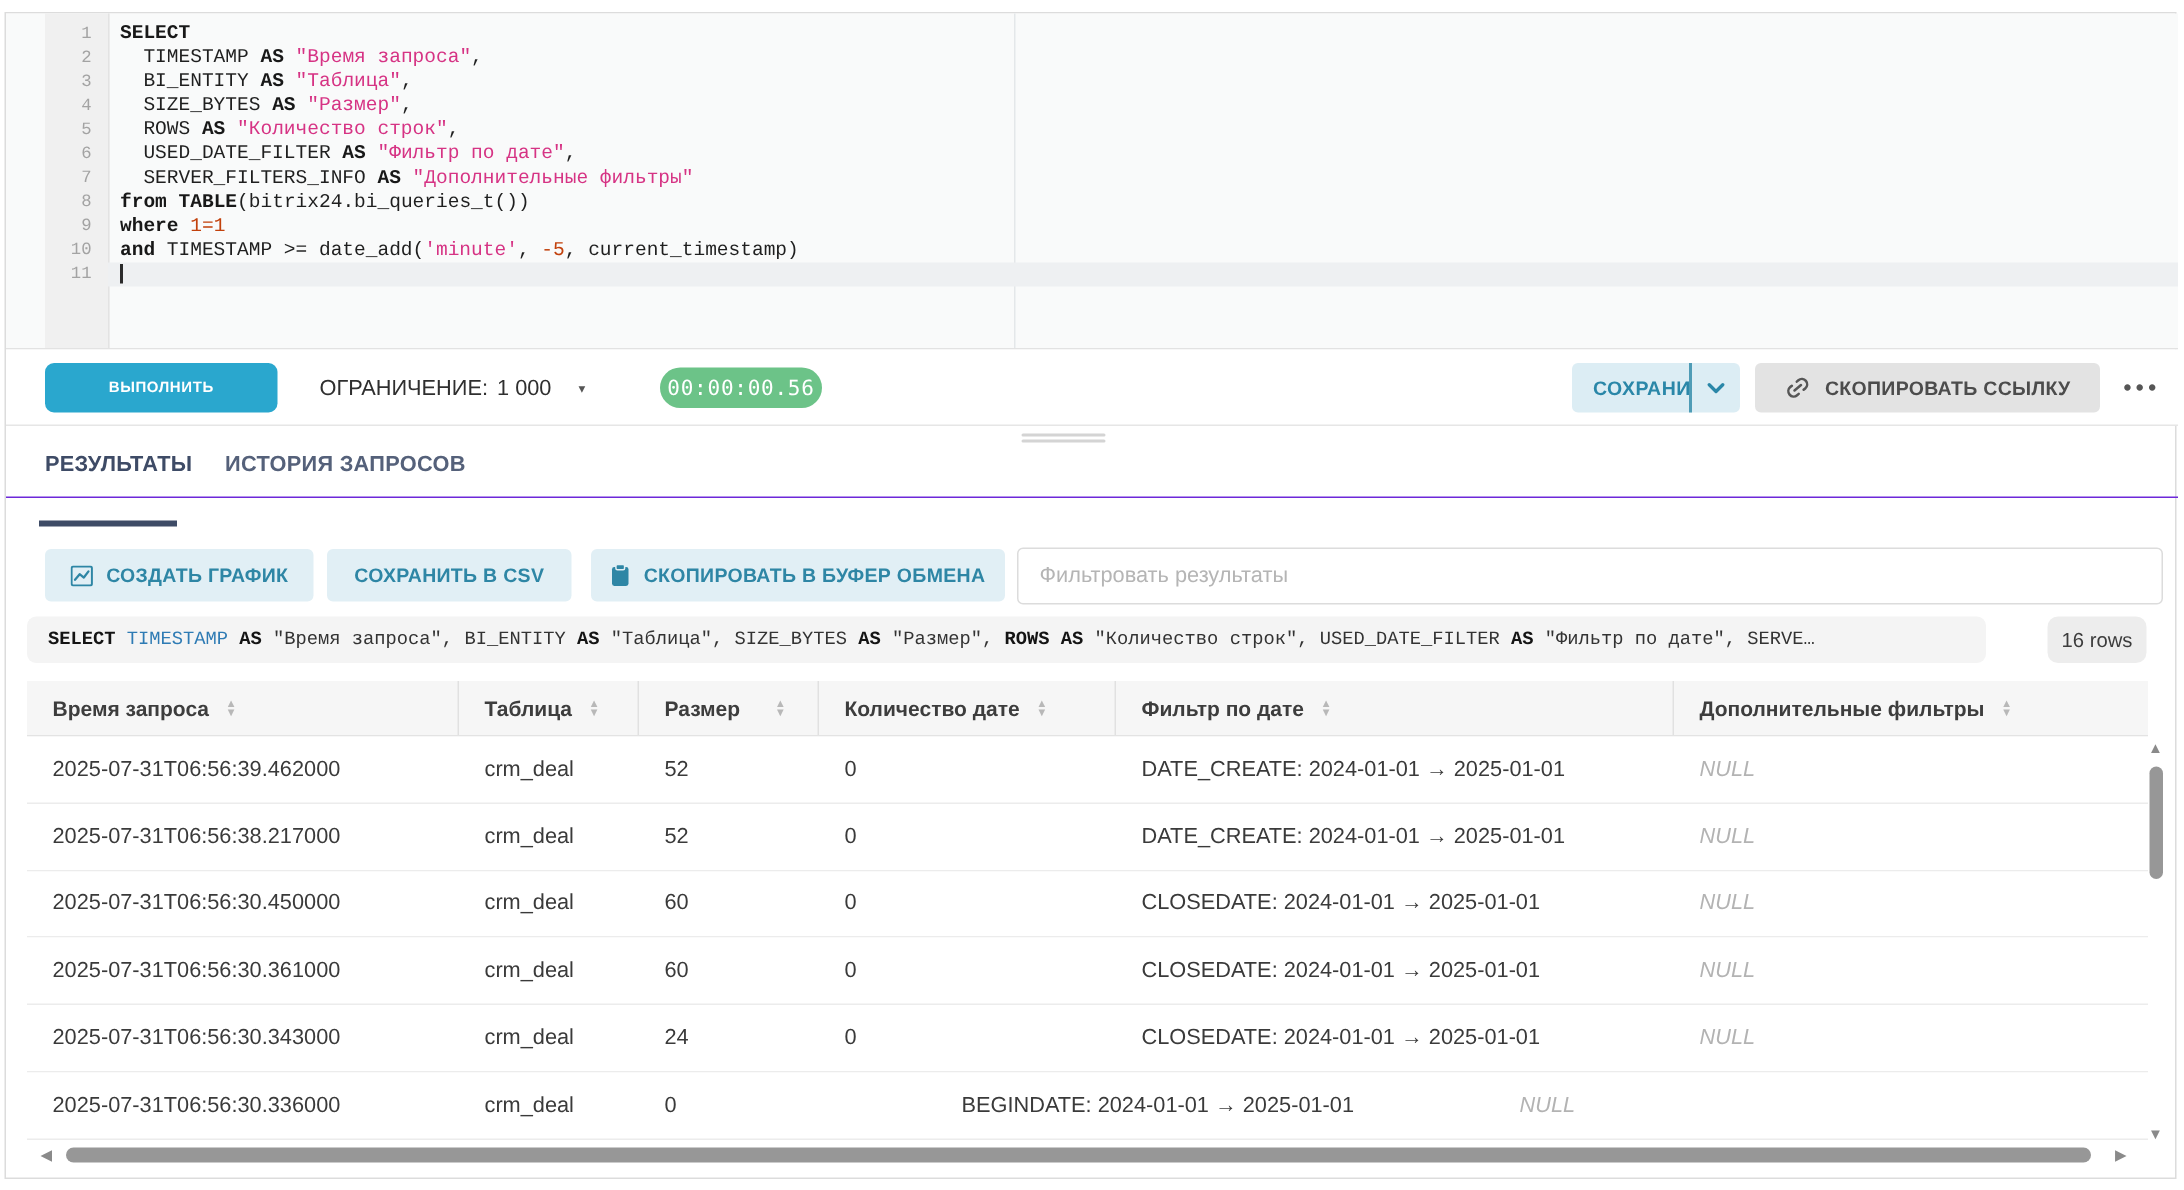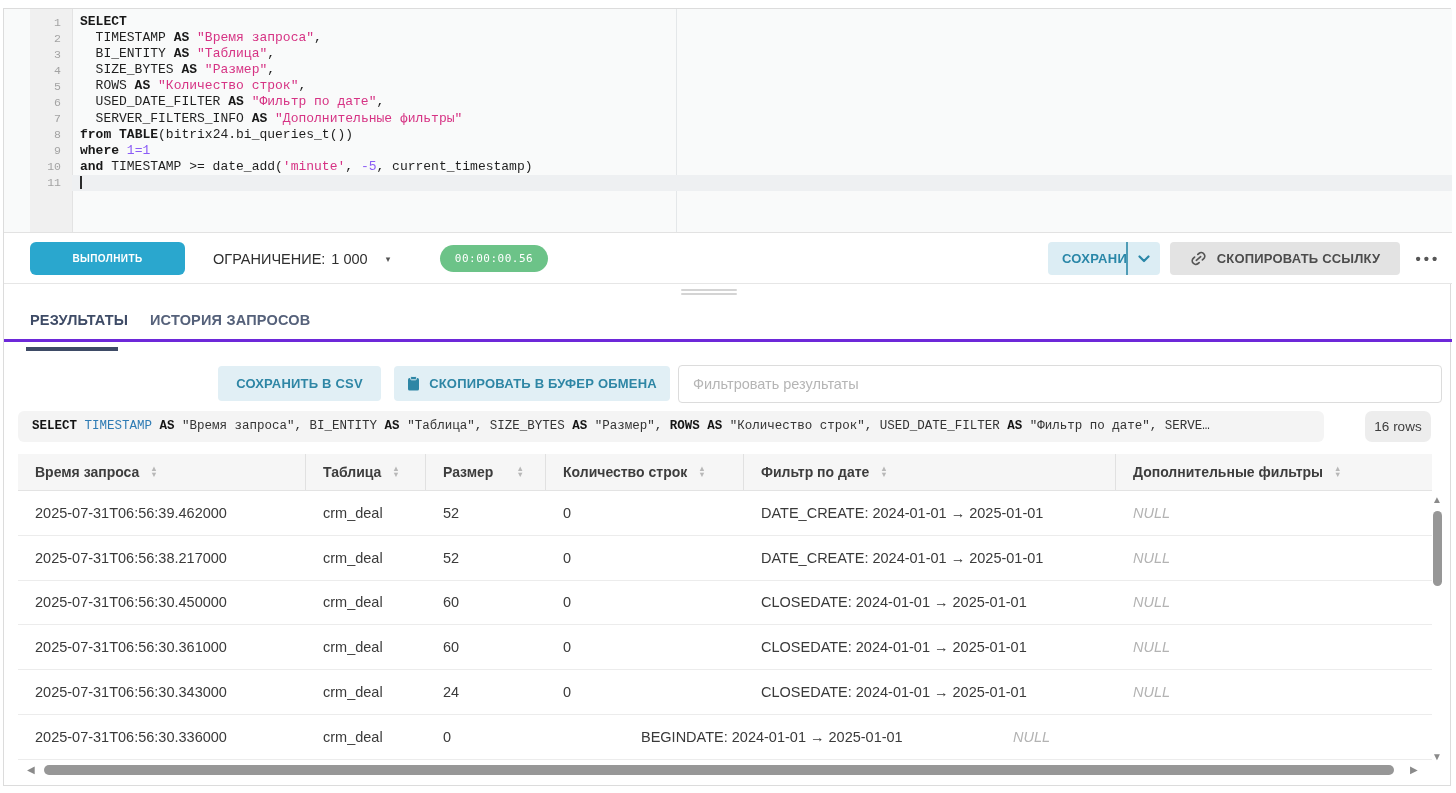--- a/index.html
+++ b/index.html
@@ -14,52 +14,52 @@
   .ed-lines{position:absolute;left:26px;top:5px;right:0;}
   .ed-line{display:flex;height:16.1px;align-items:center;}
   .ed-num{flex:0 0 42px;box-sizing:border-box;padding-right:11px;text-align:right;
           font-family:"Liberation Mono",monospace;font-size:11.5px;color:#a3a3a3;}
   .ed-code{flex:1;padding-left:8px;font-family:"Liberation Mono",monospace;font-size:13px;
            white-space:pre;color:#1f1f1f;height:16.1px;line-height:16.1px;}
   .ed-line.active .ed-code{background:#eef0f2;}
   .tok-kw{font-weight:bold;color:#181818;}
   .tok-p{color:#1f1f1f;}
   .tok-str{color:#d63384;}
-  .tok-num{color:#8b5cf6;}
+  .tok-num{color:#c2410c;}
   .caret{display:inline-block;width:1.5px;height:13px;background:#2b2b2b;vertical-align:middle;}
 
   
   .toolbar{position:absolute;left:4px;top:233px;width:1448px;height:51px;background:#fff;border-bottom:1px solid #e6e6e6;box-sizing:border-box;}
   .run-btn{position:absolute;left:26px;top:9px;width:155px;height:33px;border-radius:6px;background:#2aa7ce;
            color:#fff;font-size:10px;font-weight:bold;letter-spacing:.4px;display:flex;align-items:center;justify-content:center;cursor:pointer;}
   .limit{position:absolute;left:209px;top:0;height:51px;display:flex;align-items:center;font-size:14.5px;color:#2f2f2f;}
   .limit .val{margin-left:6px;}
   .limit .caret-down{margin-left:18px;font-size:9px;color:#555;}
   .timer{position:absolute;left:436px;top:12px;width:108px;height:27px;border-radius:14px;background:#6cc388;
-         color:#fff;font-family:"DejaVu Sans Mono",monospace;font-size:11px;letter-spacing:.5px;
+         color:#fff;font-family:"DejaVu Sans Mono",monospace;font-size:14px;letter-spacing:.5px;
          display:flex;align-items:center;justify-content:center;}
   .save-btn{position:absolute;left:1044px;top:9px;width:112px;height:33px;background:#dcedf4;border-radius:4px;
             display:flex;align-items:stretch;cursor:pointer;}
   .save-label{width:64px;overflow:hidden;white-space:nowrap;padding-left:14px;line-height:33px;
               font-size:13px;font-weight:bold;color:#2a87a8;letter-spacing:.3px;}
   .save-divider{width:1.5px;background:#4f9cb6;}
   .save-chevron{width:32px;display:flex;align-items:center;justify-content:center;color:#2a87a8;}
   .copylink-btn{position:absolute;left:1166px;top:9px;width:230px;height:33px;background:#e3e3e3;border-radius:4px;
                 display:flex;align-items:center;justify-content:center;gap:10px;color:#4c4c4c;
                 font-size:13px;font-weight:bold;letter-spacing:.2px;cursor:pointer;}
   .copylink-btn svg{transform:rotate(-40deg);color:#565656;}
   .more-btn{position:absolute;left:1402px;top:9px;width:44px;height:33px;display:flex;align-items:center;justify-content:center;
             color:#565656;font-size:15px;font-weight:bold;letter-spacing:3px;cursor:pointer;}
 
   
   .splitter{position:absolute;left:681px;top:289px;width:56px;cursor:row-resize;}
   .splitter div{height:2px;background:#d4d4d4;border-radius:1px;margin-bottom:2px;}
 
   
-  .tabs{position:absolute;left:4px;top:298px;width:1448px;height:44px;border-bottom:3px solid #6d28d9;box-sizing:border-box;}
+  .tabs{position:absolute;left:4px;top:288px;width:1448px;height:44px;border-bottom:1px solid #6d28d9;box-sizing:border-box;}
   .tab{position:absolute;top:0;height:44px;line-height:44px;font-size:14.5px;font-weight:600;color:#55617a;cursor:pointer;letter-spacing:.2px;}
   .tab.active{color:#3e4b66;}
   .tab:nth-child(1){left:26px;}
   .tab:nth-child(2){left:146px;}
   .tab-underline{position:absolute;left:26px;bottom:-1px;width:92px;height:4px;background:#3e4b66;}
 
   
   .actions{position:absolute;left:4px;top:365px;width:1448px;height:40px;}
   .act-btn{position:absolute;top:1px;height:35px;background:#e1eff5;border-radius:4px;display:flex;align-items:center;
            justify-content:center;gap:9px;font-size:13px;font-weight:bold;color:#2e86a5;letter-spacing:.2px;cursor:pointer;}
@@ -194,20 +194,27 @@
       <div></div>
     </div>
 
   <div class="tabs">
       <div class="tab active">РЕЗУЛЬТАТЫ</div>
       <div class="tab">ИСТОРИЯ ЗАПРОСОВ</div>
     </div>
   <div class="tab-underline" style="position:absolute;top:347px;"></div>
 
   <div class="actions">
+    <div class="act-btn act-chart">
+      <svg width="15" height="14" viewBox="0 0 16 15">
+          <rect x="0.75" y="0.75" width="14.5" height="13.5" rx="1.2" fill="none" stroke="currentColor" stroke-width="1.4"></rect>
+          <polyline points="3.2,10.2 6.5,6.2 9.5,8.6 12.8,4.2" fill="none" stroke="currentColor" stroke-width="1.6" stroke-linecap="round" stroke-linejoin="round"></polyline>
+        </svg>
+      <span>СОЗДАТЬ ГРАФИК</span>
+    </div>
     <div class="act-btn act-csv">
       <span>СОХРАНИТЬ В CSV</span>
     </div>
     <div class="act-btn act-buf">
       <svg width="13" height="15" viewBox="0 0 13 15">
           <rect x="1" y="2" width="11" height="12.6" rx="1.6" fill="currentColor"></rect>
           <rect x="3.6" y="0.4" width="5.8" height="3.4" rx="1" fill="currentColor" stroke="#e1eff5" stroke-width="1"></rect>
         </svg>
       <span>СКОПИРОВАТЬ В БУФЕР ОБМЕНА</span>
     </div>
@@ -234,21 +241,21 @@
           </span>
         </div>
         <div class="th col2">
           <span class="th-label">Размер</span>
           <span class="sort">
             <span class="s-up">▲</span>
             <span class="s-down">▼</span>
           </span>
         </div>
         <div class="th col3">
-          <span class="th-label">Количество строк</span>
+          <span class="th-label">Количество дате</span>
           <span class="sort">
             <span class="s-up">▲</span>
             <span class="s-down">▼</span>
           </span>
         </div>
         <div class="th col4">
           <span class="th-label">Фильтр по дате</span>
           <span class="sort">
             <span class="s-up">▲</span>
             <span class="s-down">▼</span>

